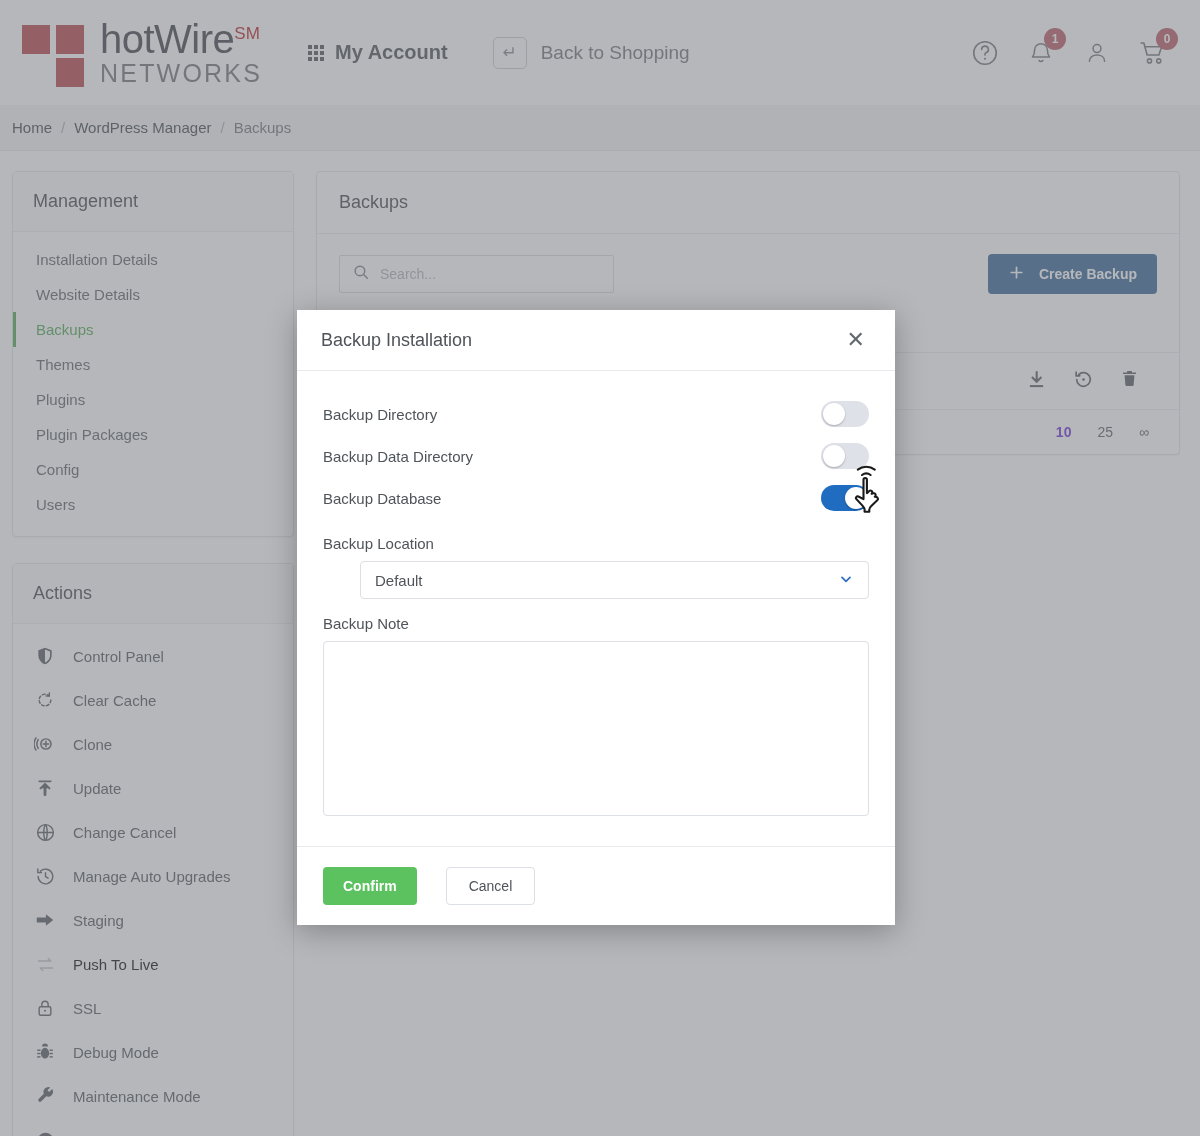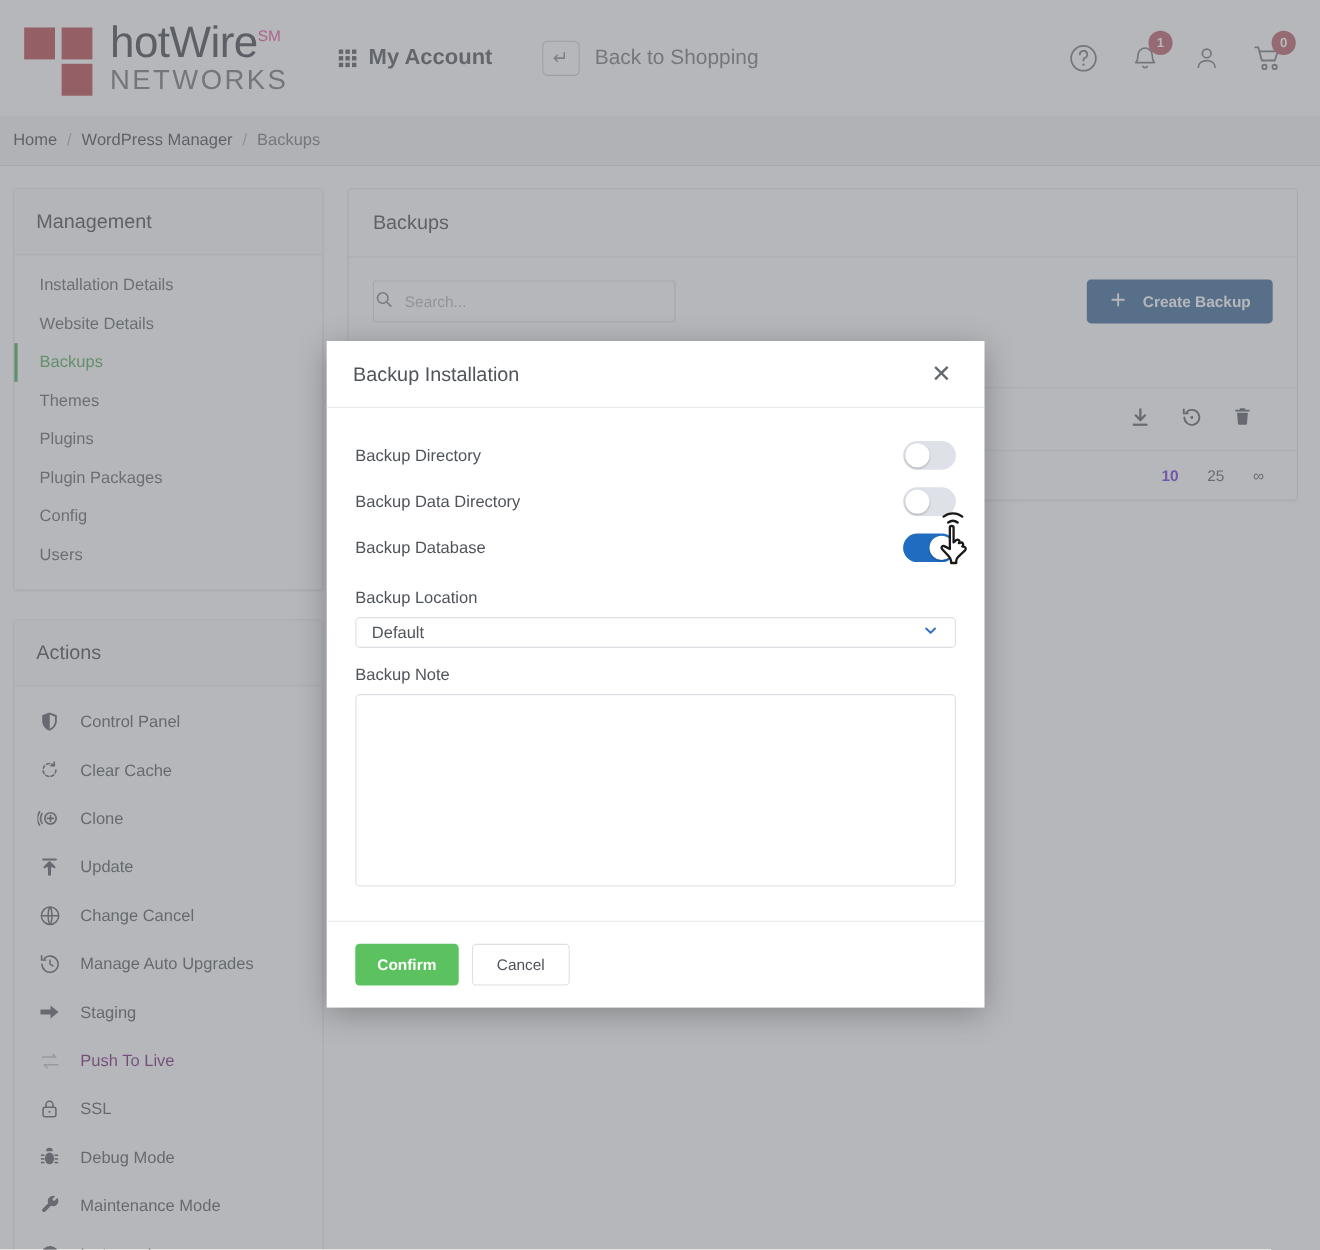--- a/index.html
+++ b/index.html
@@ -21,21 +21,21 @@
     display: flex; align-items: center; padding: 0 22px;
   }
   .logo-wrap { display: flex; align-items: center; gap: 12px; }
   .logo-mark { position: relative; width: 66px; height: 64px; }
   .logo-sq { position: absolute; background: #b63d43; }
   .sq1 { left: 0;  top: 4px;  width: 28px; height: 29px; }
   .sq2 { left: 34px; top: 4px; width: 28px; height: 29px; }
   .sq3 { left: 34px; top: 37px; width: 28px; height: 29px; }
   .logo-text { line-height: 1; }
   .logo-top { font-size: 40px; color: #3b3f45; font-weight: 400; letter-spacing: -0.5px; position: relative; }
-  .logo-sm { font-size: 14px; vertical-align: super; color: #ec4899; letter-spacing: 0; }
+  .logo-sm { font-size: 17px; vertical-align: super; color: #b91c1c; letter-spacing: 0; }
   .logo-bottom { font-size: 25px; color: #6e7277; letter-spacing: 2.2px; margin-top: 2px; }
 
   .hdr-item { display: flex; align-items: center; gap: 11px; }
   .my-account { margin-left: 46px; font-size: 20px; font-weight: bold; color: #4a4e54; }
   .grid-icon { display: grid; grid-template-columns: repeat(3, 4px); grid-gap: 2px; }
   .grid-icon i { width: 4px; height: 4px; background: #4a4e54; display: block; }
   .back-shop { margin-left: 45px; display: flex; align-items: center; gap: 14px; }
   .ret-box {
     width: 34px; height: 32px; border: 1px solid #c9ccd1; border-radius: 5px;
     display: flex; align-items: center; justify-content: center; color: #84888e; font-size: 17px;
@@ -74,31 +74,31 @@
   .menu-item {
     padding: 9px 20px; font-size: 15px; color: #5b6066; border-left: 3px solid transparent;
   }
   .menu-item.active { color: #4aa84f; border-left-color: #4aa84f; }
 
   .actions-card { margin-top: 26px; }
   .act-item {
     display: flex; align-items: center; gap: 16px; padding: 10px 20px;
     font-size: 15px; color: #4f545a;
   }
-  .act-item.disabled { color: #701a75; }
+  .act-item.disabled { color: #000000; }
   .act-item .ico { width: 24px; height: 24px; display: flex; align-items: center; justify-content: center; color: #52575d; flex: 0 0 24px; }
   .act-item.disabled .ico { color: #bdc0c5; }
 
   
   .main { flex: 1; min-width: 0; }
   .main-head { padding: 20px 22px; font-size: 18px; color: #3f4349; border-bottom: 1px solid #e8eaed; }
   .toolbar { display: flex; align-items: center; padding: 20px 22px; }
   .search-box {
     width: 275px; height: 38px; border: 1px solid #d8dbdf; border-radius: 2px;
-    display: flex; align-items: center; gap: 10px; padding: 0 0; background: #fff;
+    display: flex; align-items: center; gap: 10px; padding: 0 12px; background: #fff;
   }
   .search-box .ph { color: #aeb2b8; font-size: 14px; }
   .btn-create {
     margin-left: auto; background: #2f6193; color: #fff; border: none; border-radius: 4px;
     height: 40px; padding: 0 20px; font-size: 14px; font-weight: bold;
     display: flex; align-items: center; gap: 14px; cursor: pointer;
   }
 
   table.bk { width: 100%; border-collapse: collapse; }
   table.bk th {
@@ -131,31 +131,32 @@
   }
   .switch.on { background: #1f6cc0; }
   .switch .knob {
     position: absolute; top: 2px; left: 2px; width: 22px; height: 22px;
     border-radius: 50%; background: #fff; box-shadow: 0 1px 2px rgba(0,0,0,0.25);
   }
   .switch.on .knob { left: 24px; }
 
   .field-label { font-size: 15px; color: #4f545a; margin: 16px 0 9px; }
   .select {
-    height: 28px; border: 1px solid #dcdfe4; border-radius: 4px; background: #fff;
+    height: 38px; border: 1px solid #dcdfe4; border-radius: 4px; background: #fff;
     display: flex; align-items: center; padding: 0 14px; font-size: 15px; color: #4f545a;
     cursor: pointer;
+    margin-left: 37px;
   }
   .select .chev { margin-left: auto; color: #2f6fc4; }
   .note-area {
     height: 175px; border: 1px solid #dcdfe4; border-radius: 4px; background: #fff;
     width: 100%; resize: none; padding: 10px; font-family: inherit; font-size: 14px;
   }
   .modal-foot {
-    border-top: 1px solid #e8eaed; padding: 20px 26px; display: flex; gap: 12px;
+    border-top: 1px solid #e8eaed; padding: 20px 26px; display: flex; gap: 29px;
   }
   .btn-confirm {
     background: #5cc25f; color: #fff; border: none; border-radius: 4px;
     height: 38px; padding: 0 20px; font-size: 14px; font-weight: bold; cursor: pointer;
   }
   .btn-cancel {
     background: #fff; color: #4f545a; border: 1px solid #dcdfe4; border-radius: 4px;
     height: 38px; padding: 0 22px; font-size: 14px; cursor: pointer;
   }
 

